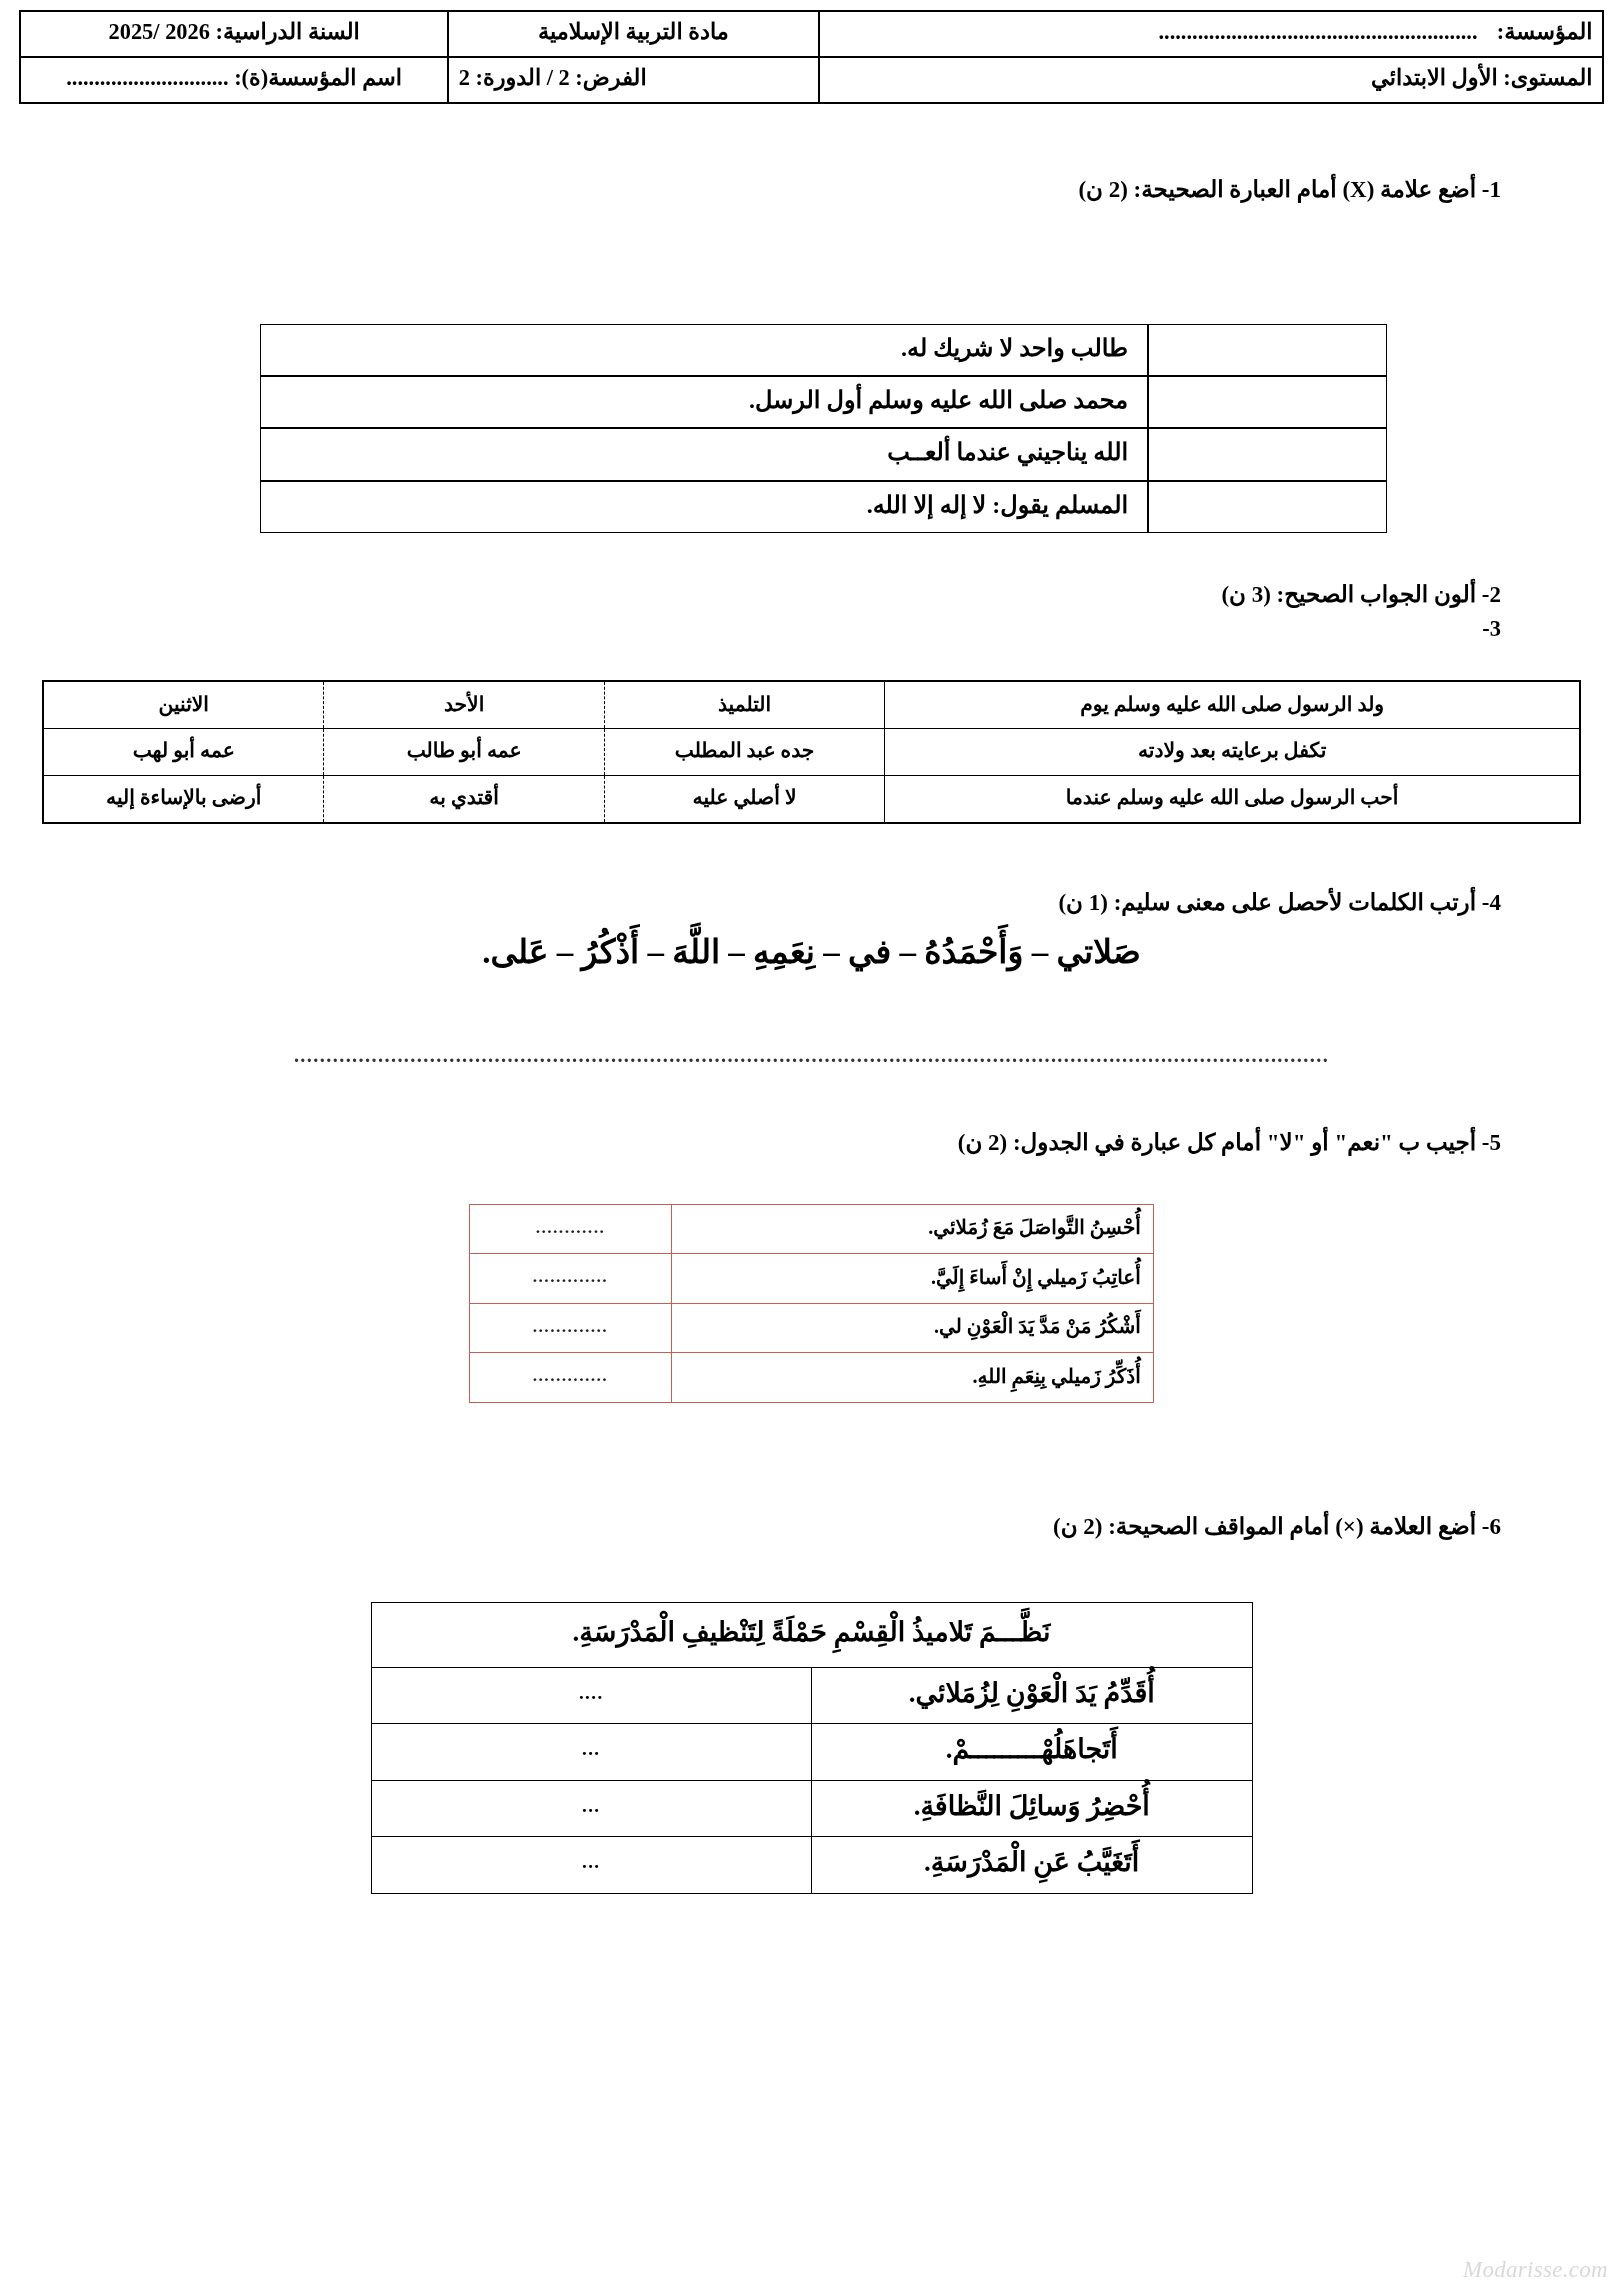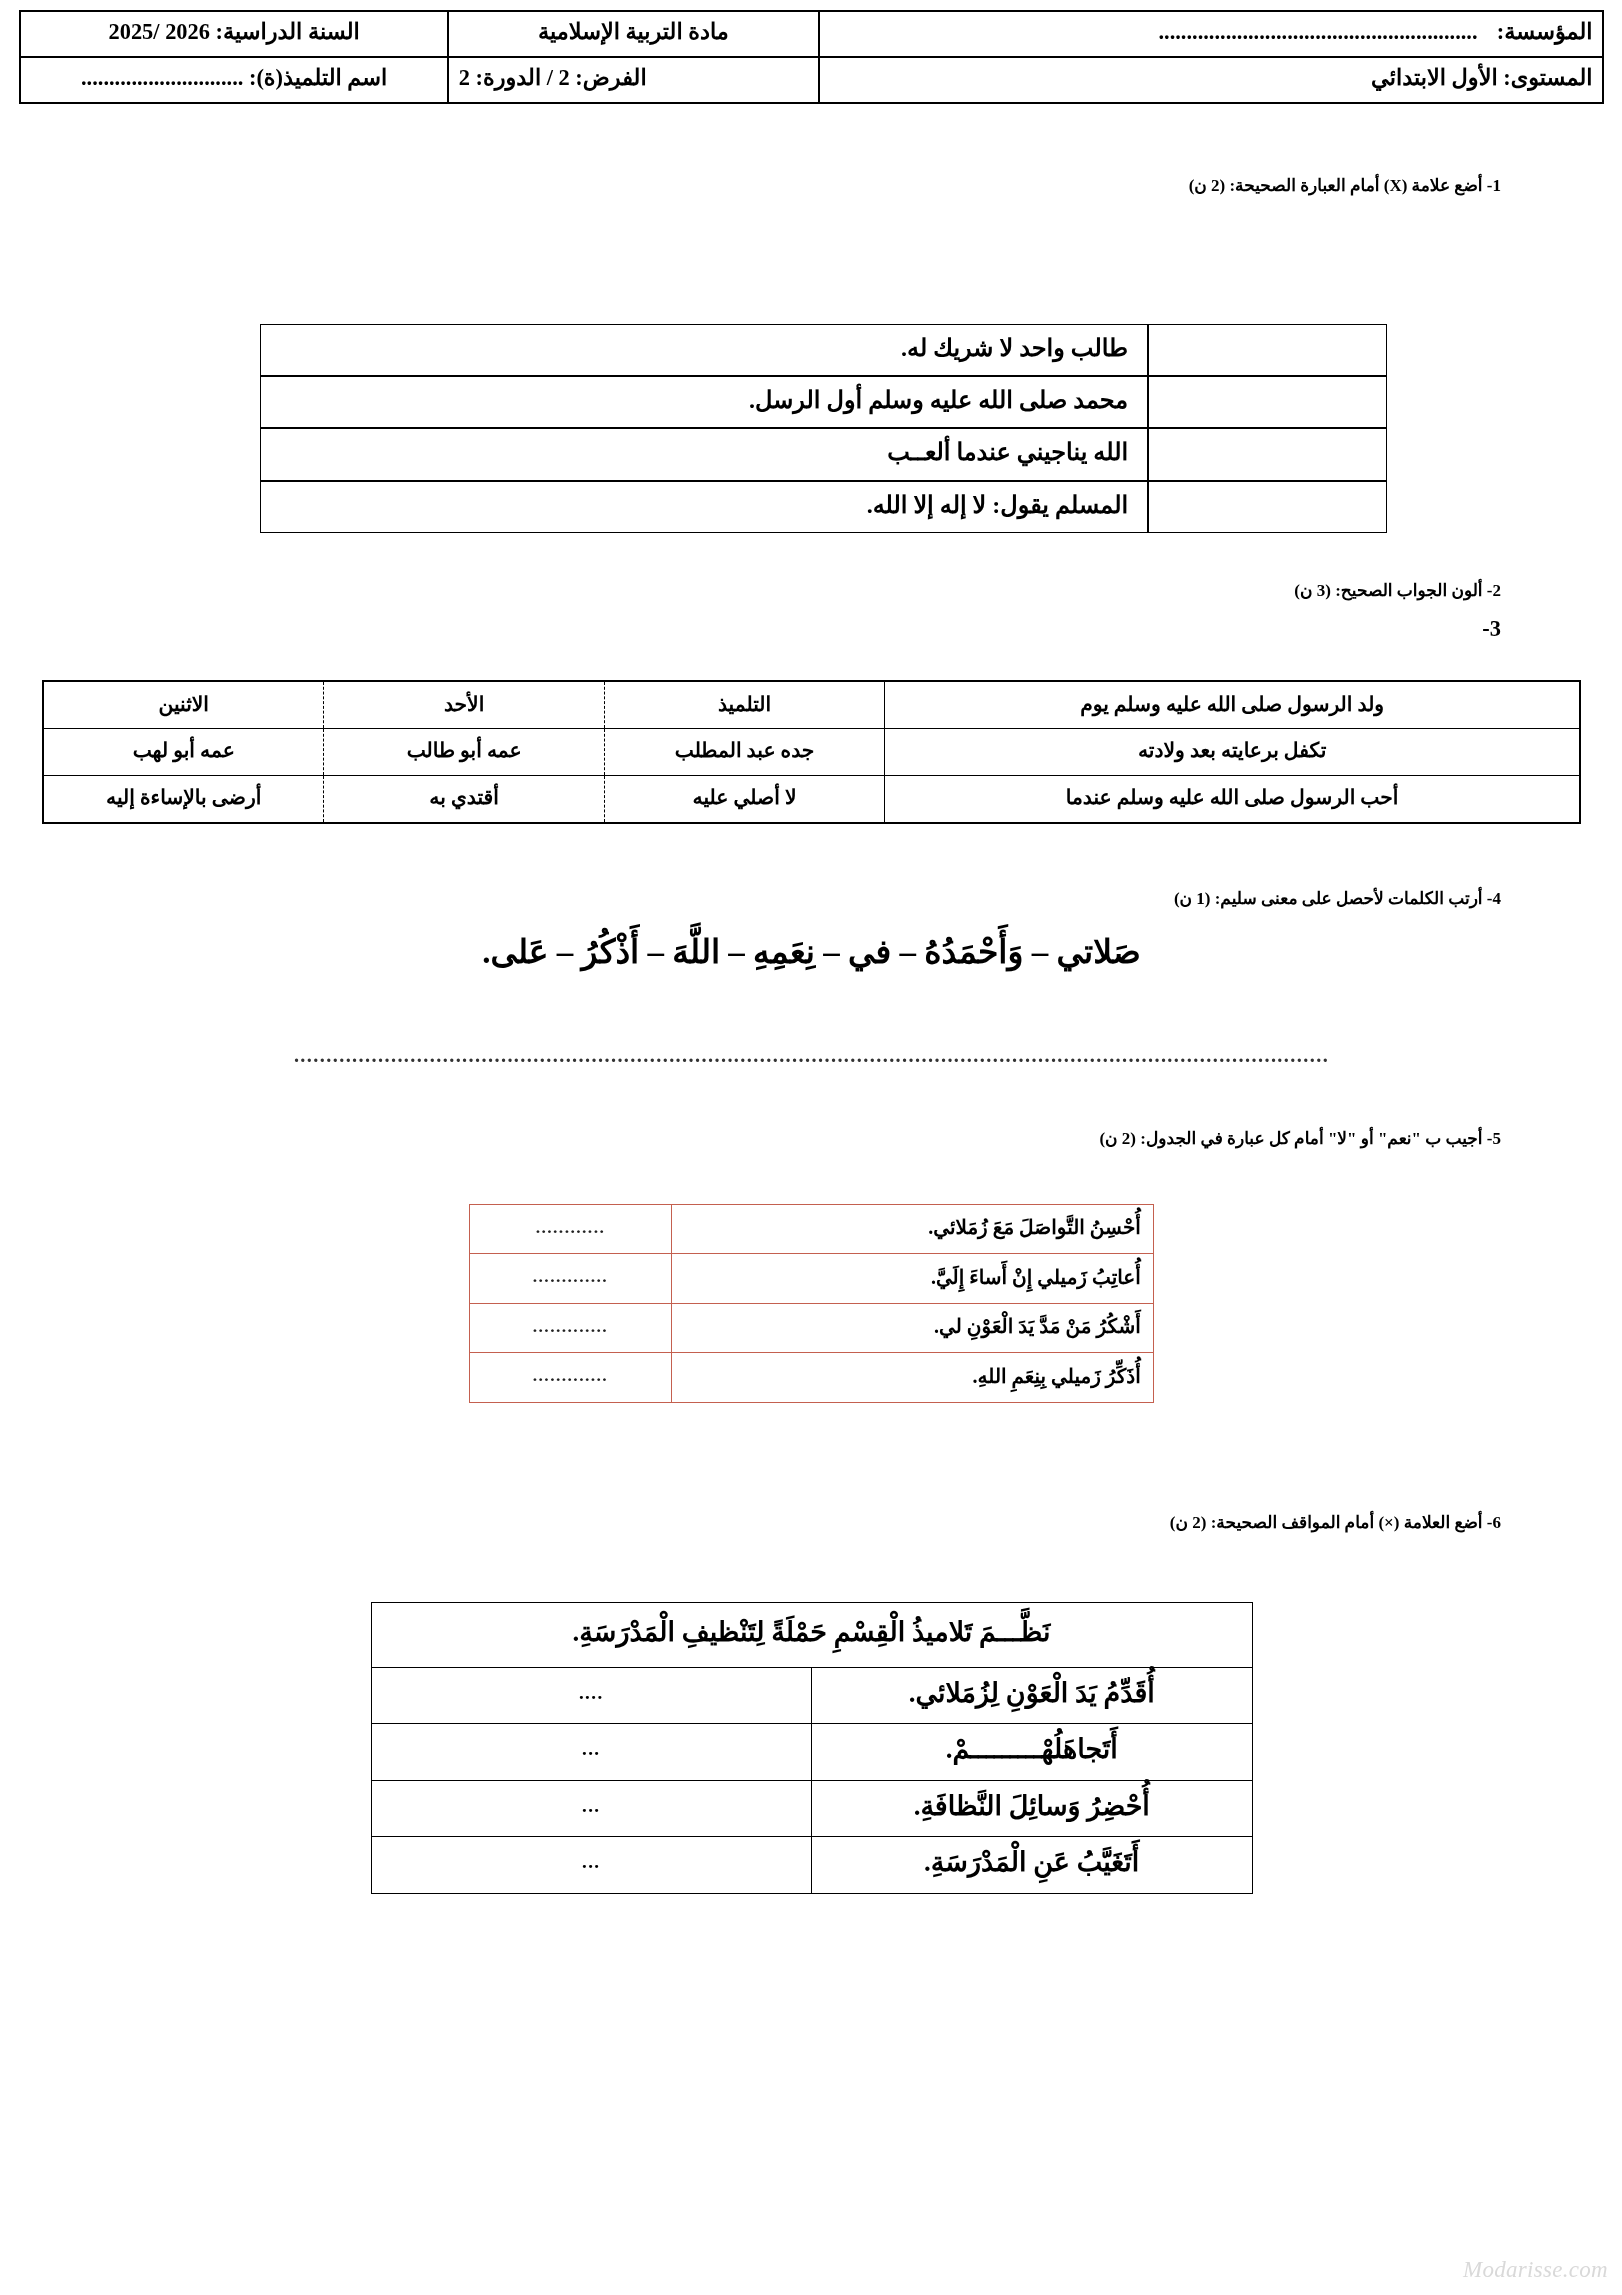--- a/index.html
+++ b/index.html
@@ -56,21 +56,21 @@
   .dotline {
     letter-spacing: 0.7px;
     font-weight: bold;
   }
   .hd-estab .lbl, .hd-level .lbl { margin-left: 13.6px; }
 
   
   .q-line {
     position: absolute;
     font-weight: bold;
-    font-size: 17px;
+    font-size: 23px;
     line-height: 1.3;
     white-space: nowrap;
   }
   .q1 { top: 175px; right: 122px; }
   .q2 { top: 580px; right: 122px; }
   .q3 { top: 614px; right: 122px; font-size: 22.4px; }
   .q4 { top: 888px; right: 122px; }
   .q5 { top: 1128px; right: 122px; }
   .q6 { top: 1512px; right: 122px; }
 
@@ -263,21 +263,21 @@
         <td class="hd-subject">مادة التربية الإسلامية</td>
         <td class="hd-year">
           <span>السنة الدراسية:</span>
           <span>2026 /2025</span>
         </td>
       </tr>
       <tr>
         <td class="hd-level">المستوى: الأول الابتدائي</td>
         <td class="hd-test">الفرض: 2 / الدورة: 2</td>
         <td class="hd-pupil">
-          <span>اسم التلميذ(ة):</span>
+          <span>اسم المؤسسة(ة):</span>
           <span class="dotline">.............................</span>
         </td>
       </tr>
     </tbody>
       </table>
   </div>
 
   <div class="q-line q1">1- أضع علامة (X) أمام العبارة الصحيحة: (2 ن)</div>
 
   <div class="t1-wrap">

